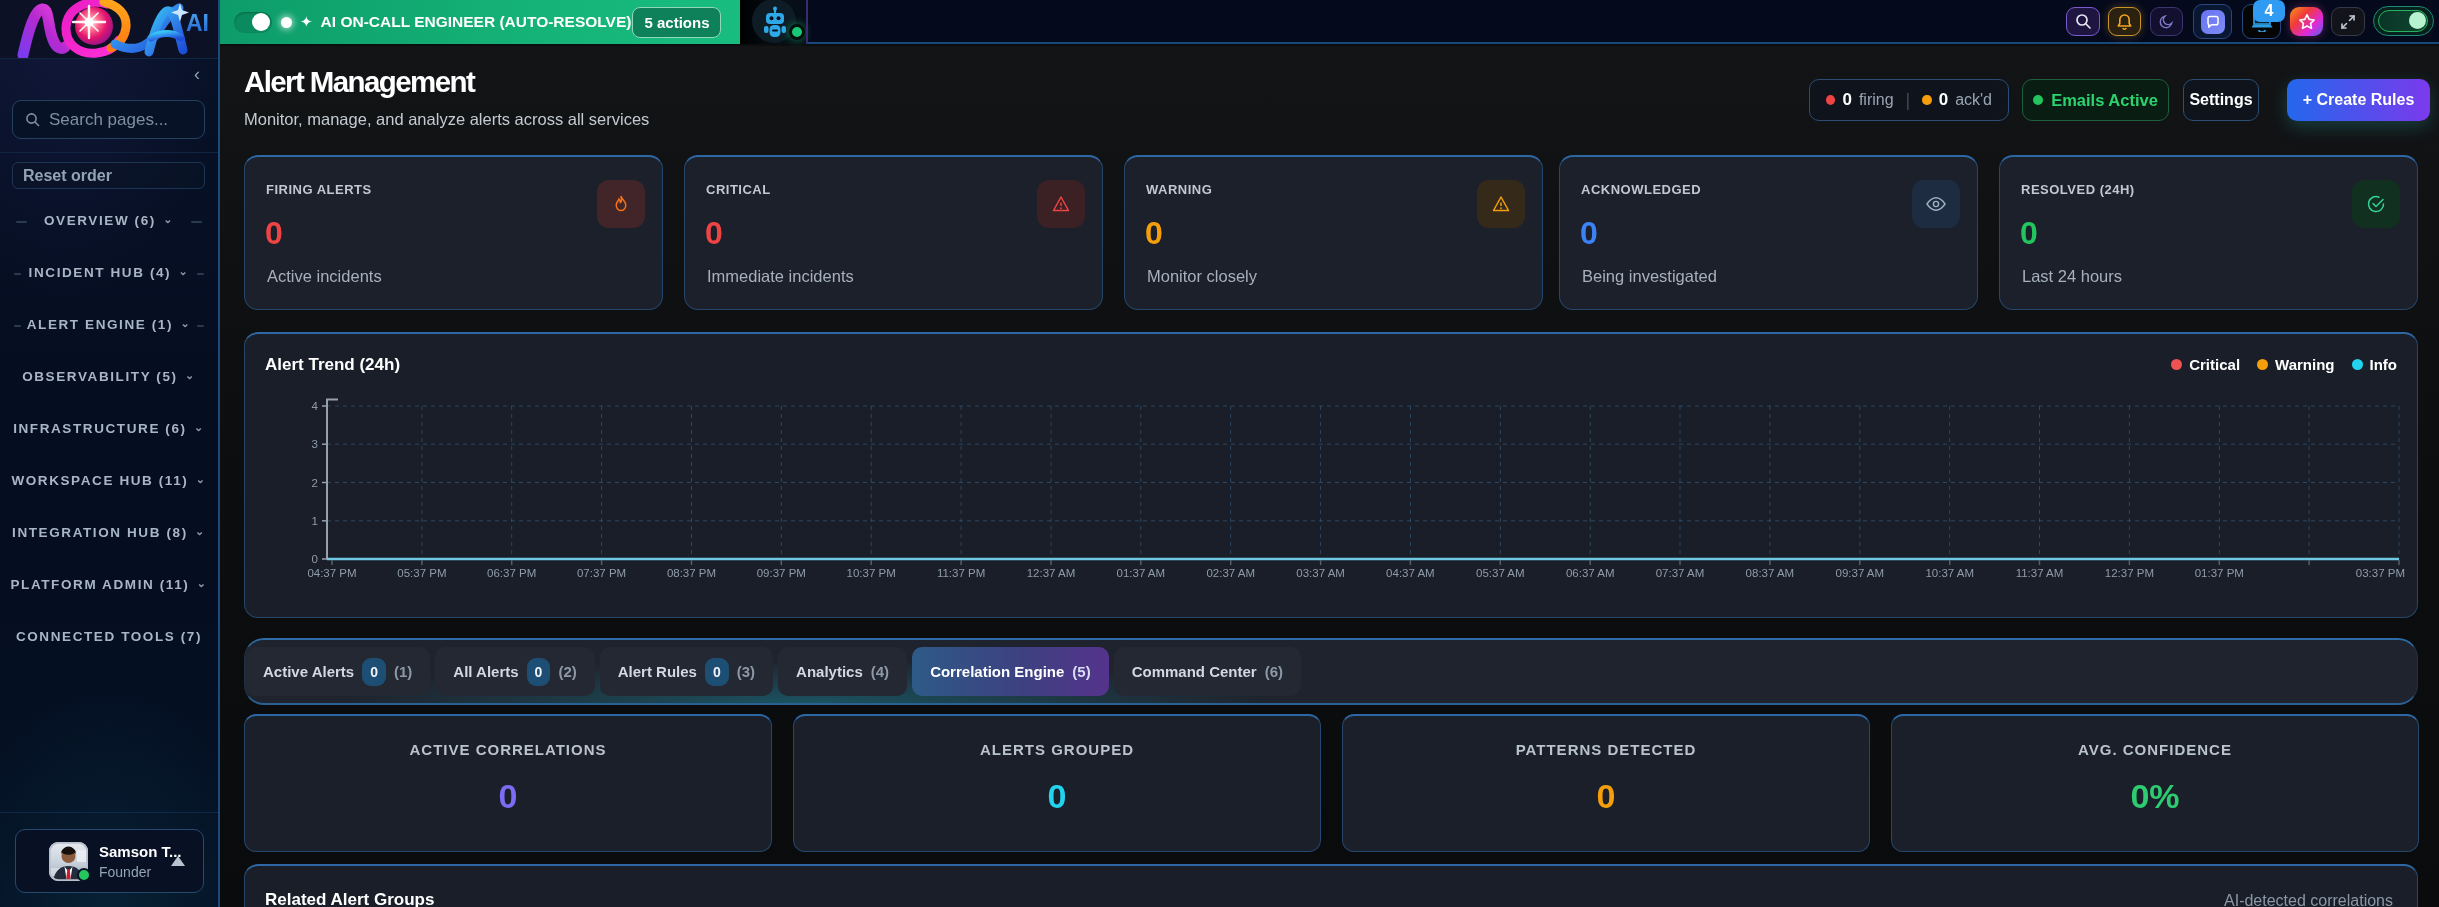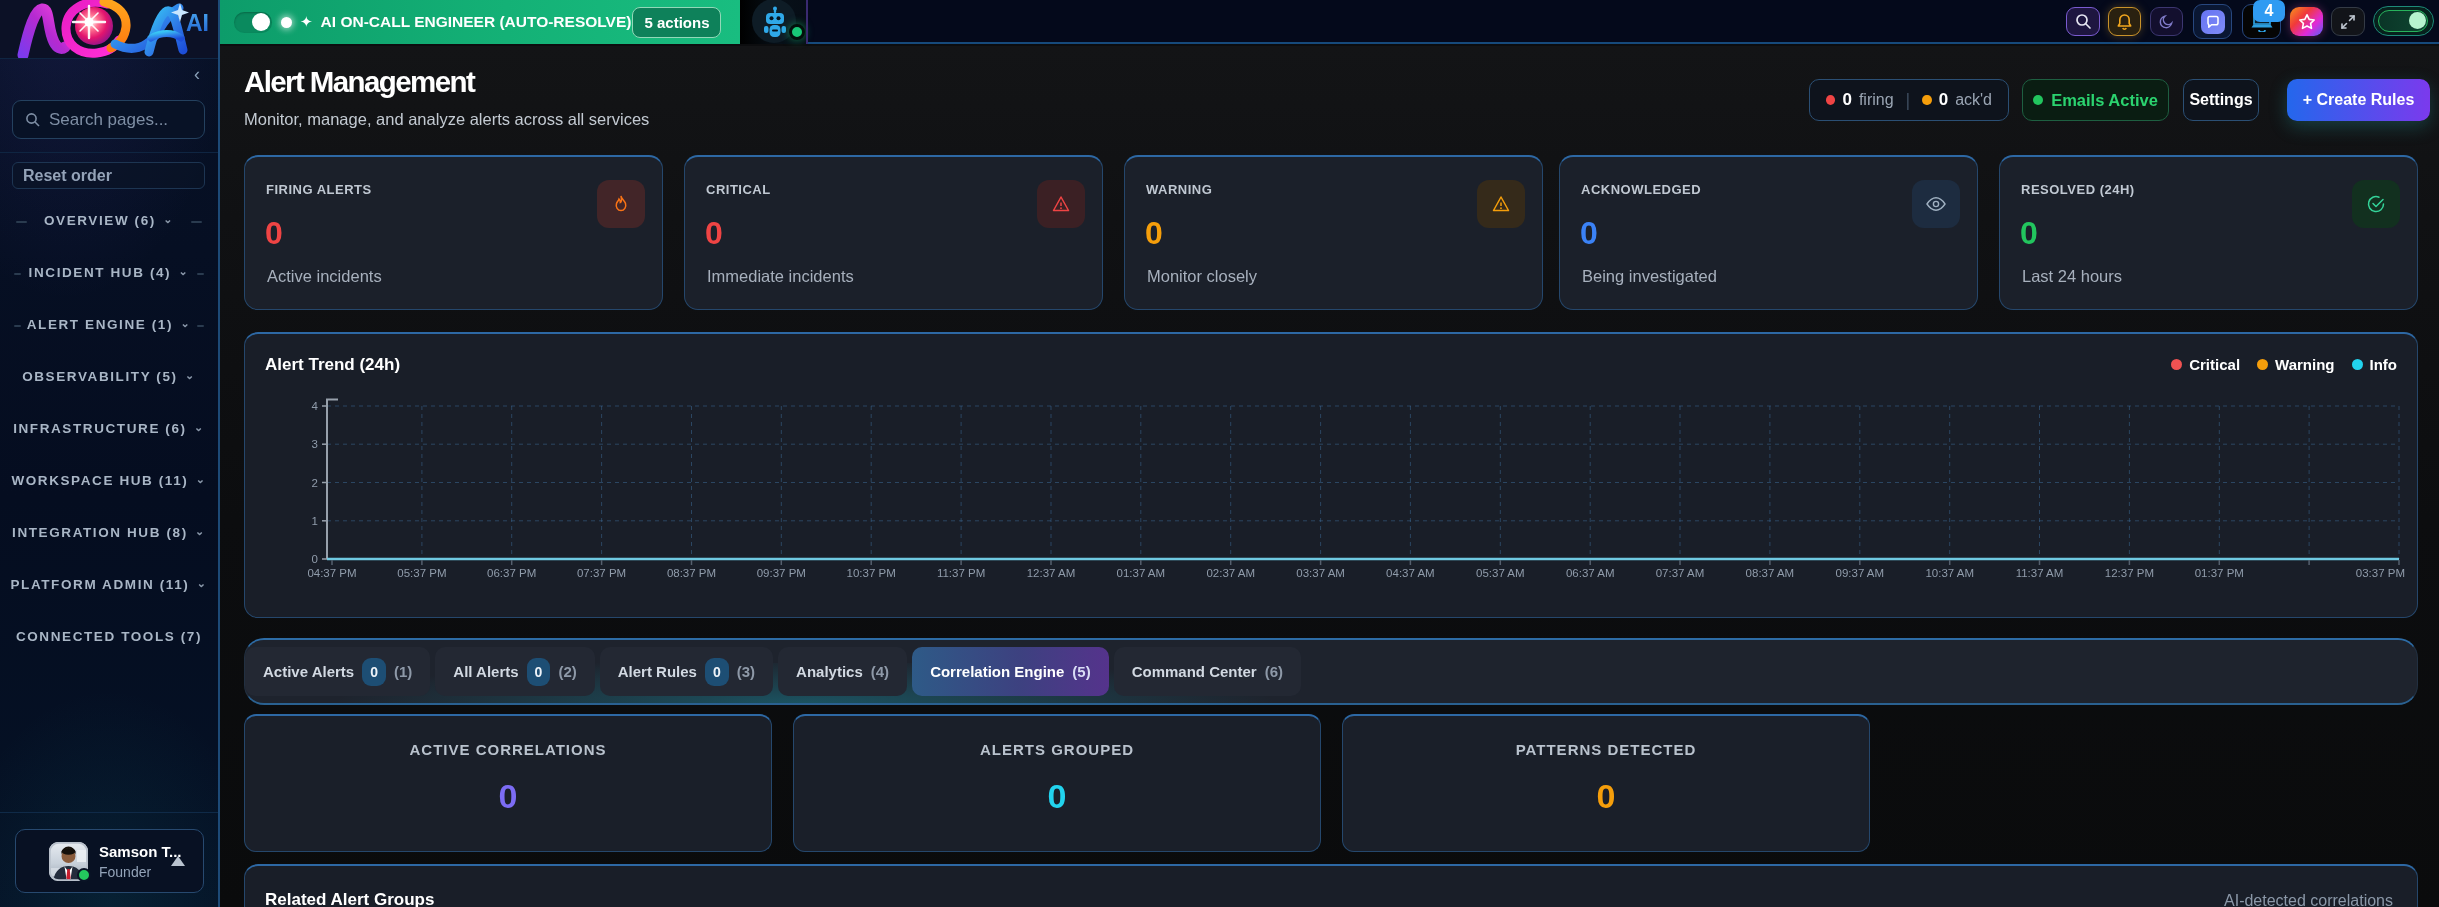--- a/index.html
+++ b/index.html
@@ -523,18 +523,22 @@
       <div class="num" style="color:#7c6cf4;">0</div>
     </div>
   <div class="mcard" style="left:573px;">
       <div class="t">ALERTS GROUPED</div>
       <div class="num" style="color:#22d3ee;">0</div>
     </div>
   <div class="mcard" style="left:1122px;">
       <div class="t">PATTERNS DETECTED</div>
       <div class="num" style="color:#f59e0b;">0</div>
     </div>
+  <div class="mcard" style="left:1671px;">
+      <div class="t">AVG. CONFIDENCE</div>
+      <div class="num" style="color:#2ecc71;">0%</div>
+    </div>
 
   <div id="related">
     <div class="title">Related Alert Groups</div>
     <div class="right">AI-detected correlations</div>
   </div>
 </div>
 
 </body></html>

